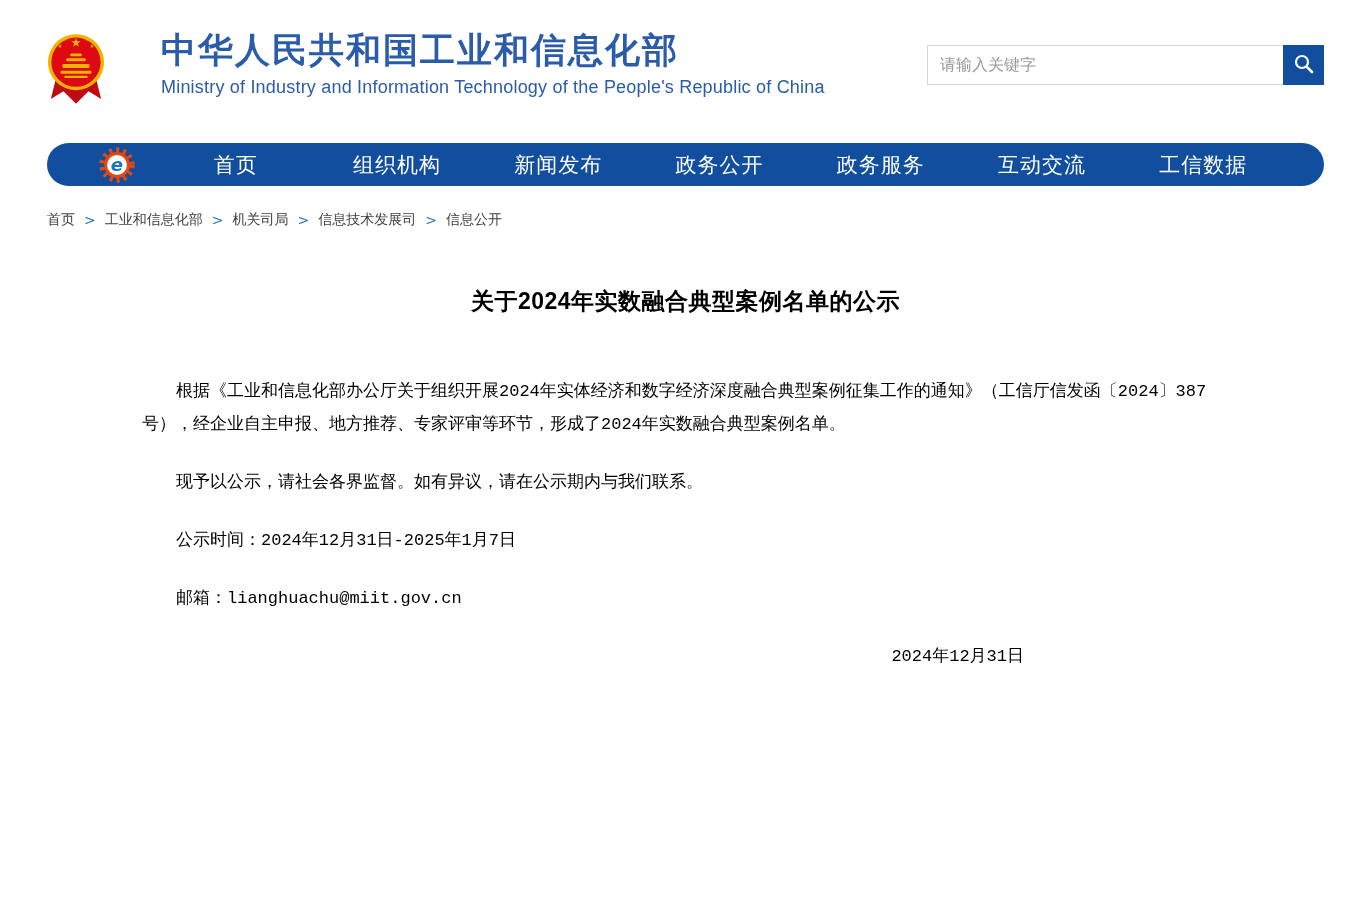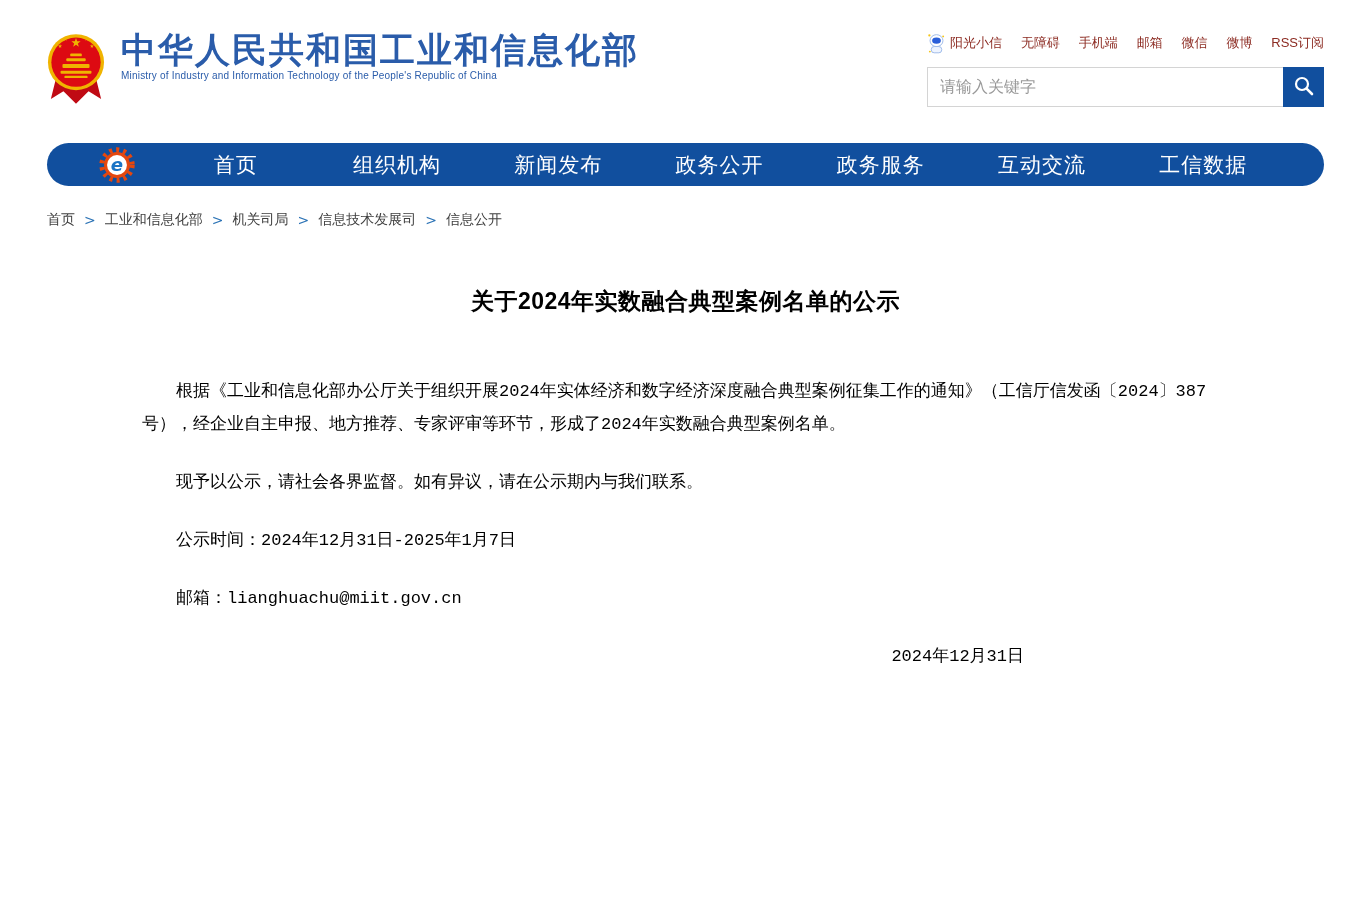--- a/index.html
+++ b/index.html
@@ -7,28 +7,28 @@
   body {
     width: 1371px; height: 915px; overflow: hidden;
     font-family: "Liberation Sans", "DejaVu Sans", sans-serif;
     color: #000;
   }
   .inner { width: 1277px; margin: 0 auto; }
 
   
   .site-header { padding-top: 28px; }
   .header-flex { display: flex; justify-content: space-between; align-items: flex-start; }
-  .brand { display: flex; align-items: flex-start; text-decoration: none; cursor: pointer; }
+  .brand { display: flex; align-items: flex-start; text-decoration: none; cursor: pointer; gap: 40px; }
   .emblem { width: 58px; height: 78px; display: block; }
   .brand-text { margin-left: 16px; padding-top: 2px; }
   .site-title {
     font-size: 35px; font-weight: 700; color: #2a5caa;
     letter-spacing: 2px; line-height: 40px; white-space: nowrap;
   }
-  .site-subtitle { font-size: 10px; color: #2a5caa; letter-spacing: 0.2px; }
+  .site-subtitle { font-size: 18px; color: #2a5caa; margin-top: 7px; letter-spacing: 0.2px; }
 
   .header-right { width: 397px; padding-top: 4px; }
   .utility-links {
     display: flex; justify-content: space-between; align-items: center;
     font-size: 13px; color: #8c2b22; height: 22px;
   }
   .u-link { color: #8c2b22; text-decoration: none; cursor: pointer; white-space: nowrap; display: inline-flex; align-items: center; }
   .u-link .robot { width: 19px; height: 21px; margin-right: 4px; display: inline-block; }
   .search-box { display: flex; margin-top: 13px; height: 28px; }
   .search-input {
@@ -107,41 +107,20 @@
             </g>
           </svg>
         </span>
         <span class="brand-text">
           <span class="site-title" style="display:block">中华人民共和国工业和信息化部</span>
           <span class="site-subtitle" style="display:block">Ministry of Industry and Information Technology of the People's Republic of China</span>
         </span>
       </a>
 
       <div class="header-right">
-        <div class="utility-links">
-          <a class="u-link">
-            <span class="robot">
-              <svg viewBox="0 0 20 22" width="19" height="21">
-                <circle cx="2.5" cy="2.5" r="1.2" fill="#f5c518"></circle>
-                <circle cx="17" cy="3.5" r="1" fill="#f5c518"></circle>
-                <circle cx="3" cy="19.5" r="1" fill="#f5c518"></circle>
-                <ellipse cx="10" cy="8" rx="6.8" ry="6.3" fill="#ffffff" stroke="#9db9e8" stroke-width="1"></ellipse>
-                <ellipse cx="10" cy="8" rx="4.6" ry="3.2" fill="#2b5fd9"></ellipse>
-                <rect x="4.5" y="14.2" width="11" height="6.6" rx="3" fill="#eef4ff" stroke="#9db9e8" stroke-width="1"></rect>
-              </svg>
-            </span>
-            <span>阳光小信</span>
-          </a>
-          <a class="u-link">无障碍</a>
-          <a class="u-link">手机端</a>
-          <a class="u-link">邮箱</a>
-          <a class="u-link">微信</a>
-          <a class="u-link">微博</a>
-          <a class="u-link">RSS订阅</a>
-        </div>
         <div class="search-box">
           <input class="search-input" type="text" placeholder="请输入关键字" style="">
           <button class="search-btn">
             <span>
               <svg viewBox="0 0 22 22" width="22" height="22">
                 <circle cx="9" cy="9" r="6" fill="none" stroke="#ffffff" stroke-width="2.2"></circle>
                 <line x1="13.6" y1="13.6" x2="19" y2="19" stroke="#ffffff" stroke-width="2.6" stroke-linecap="round"></line>
               </svg>
             </span>
           </button>

